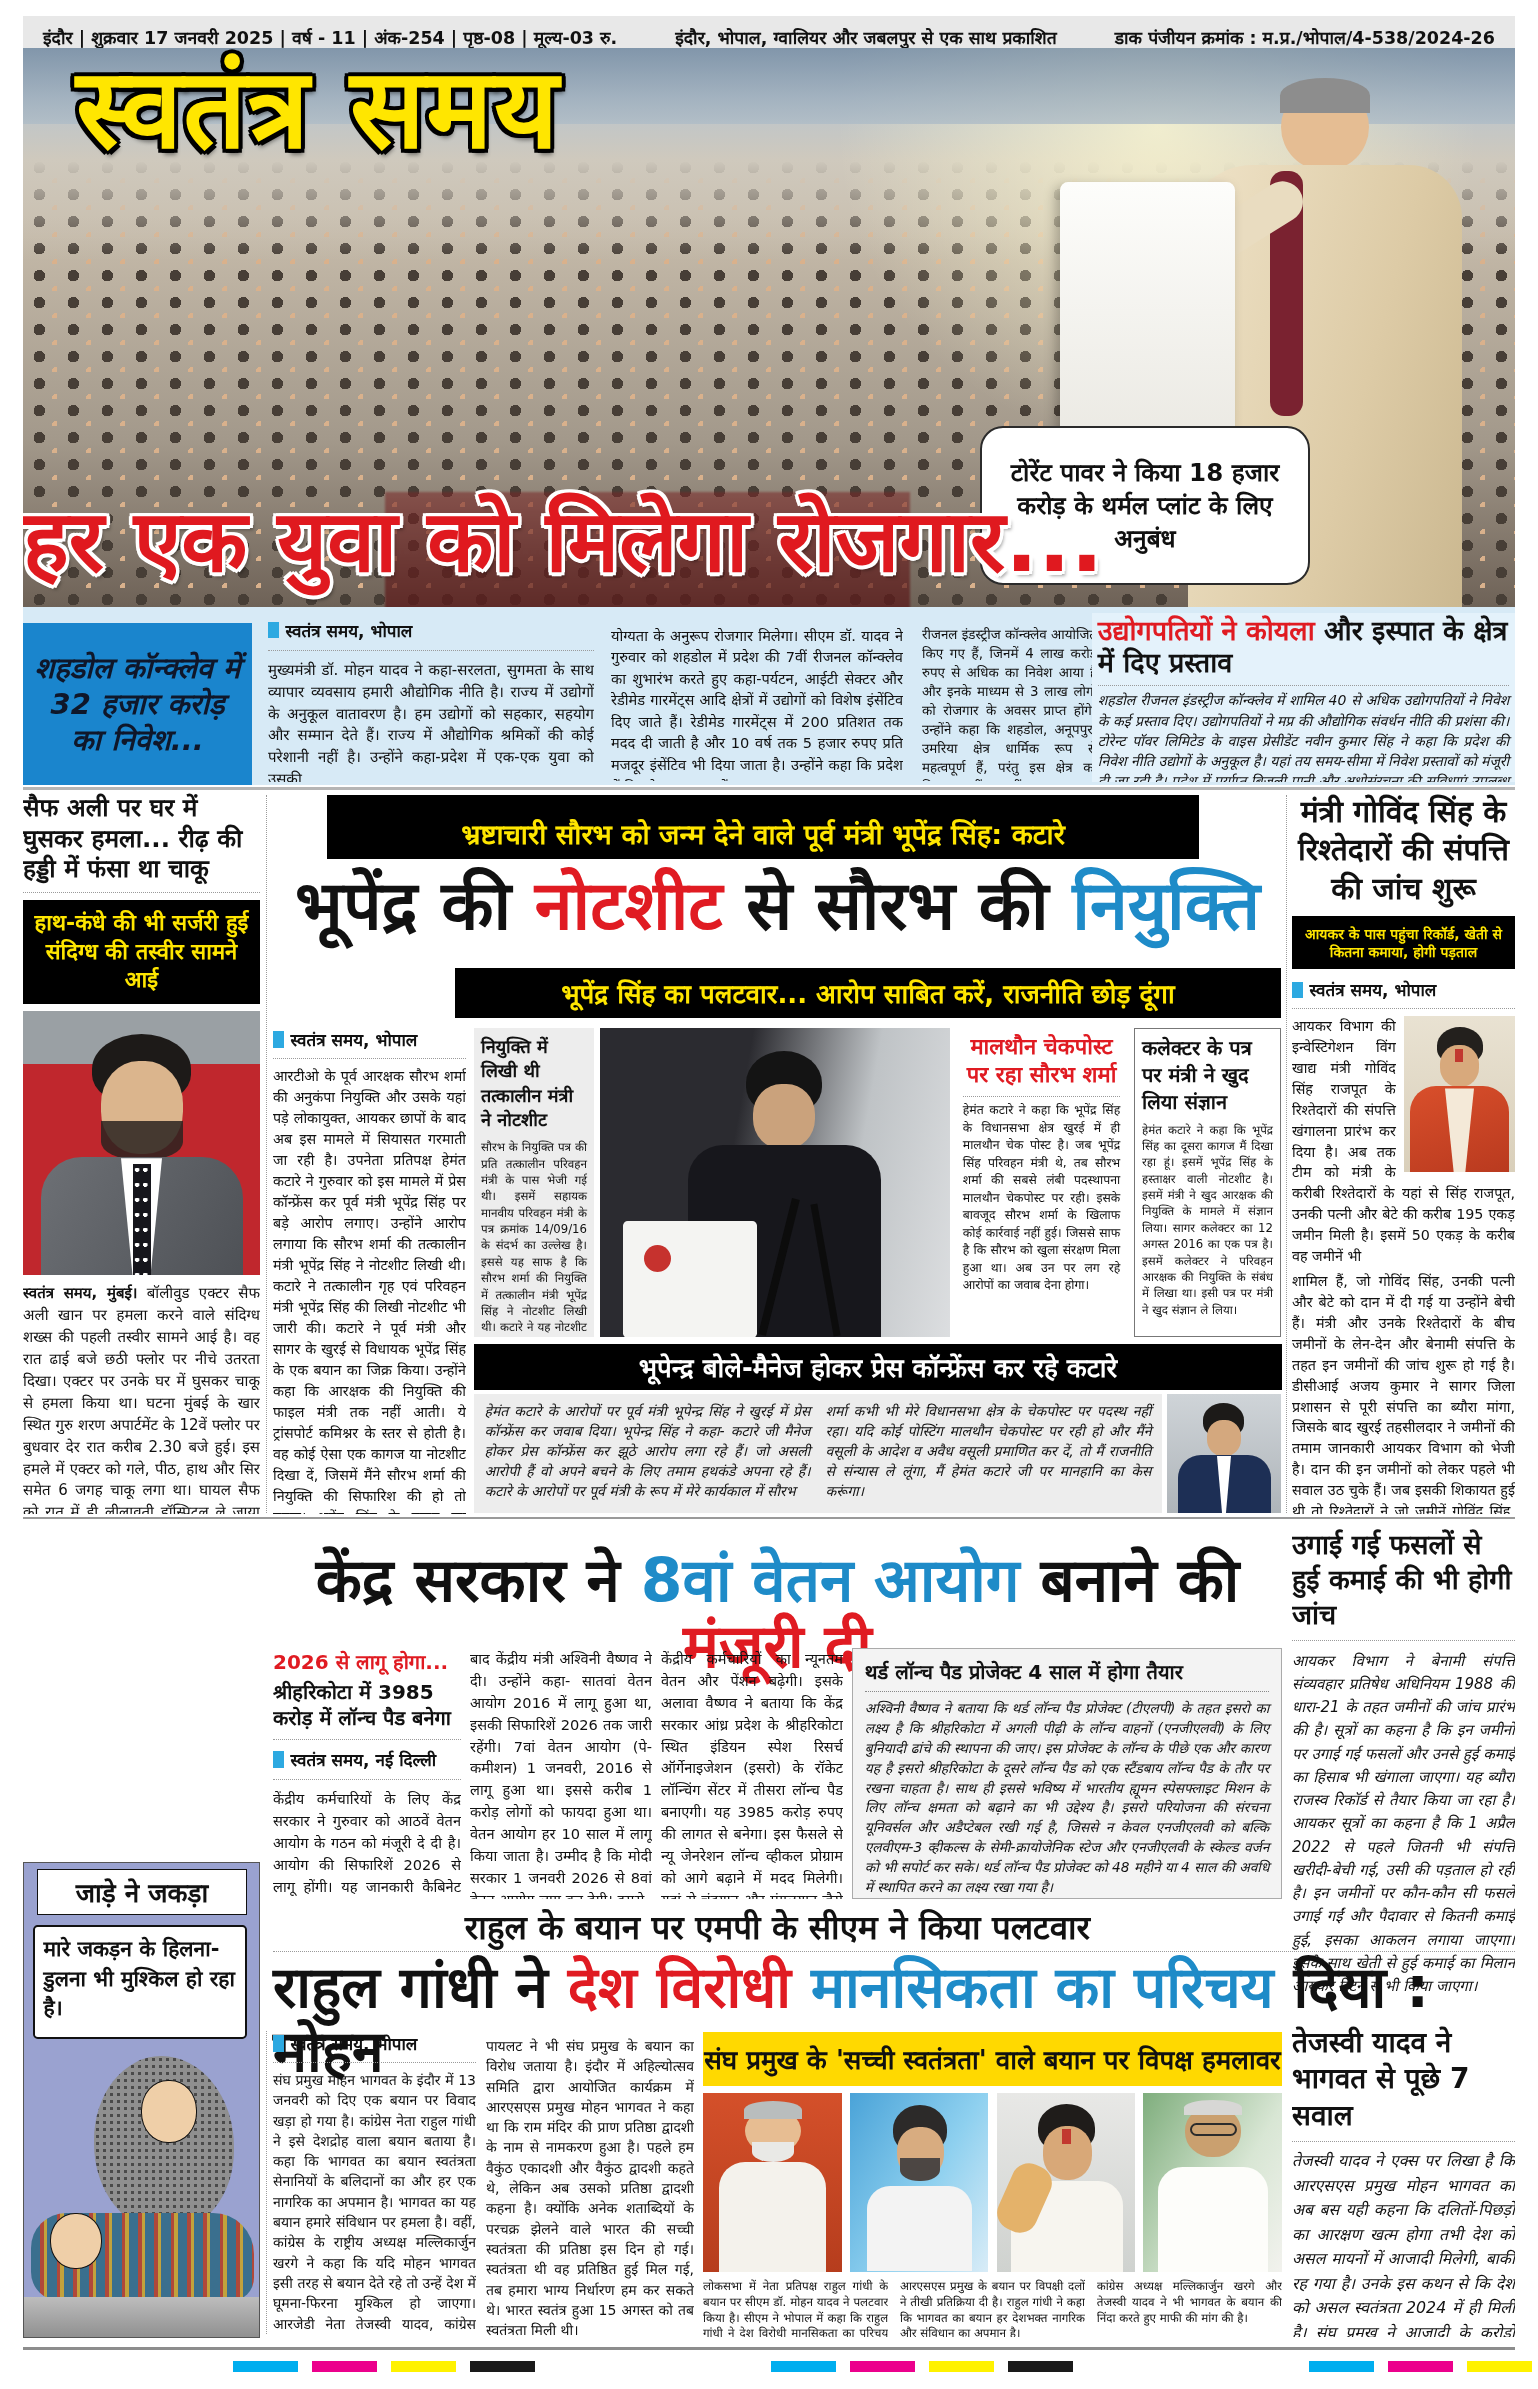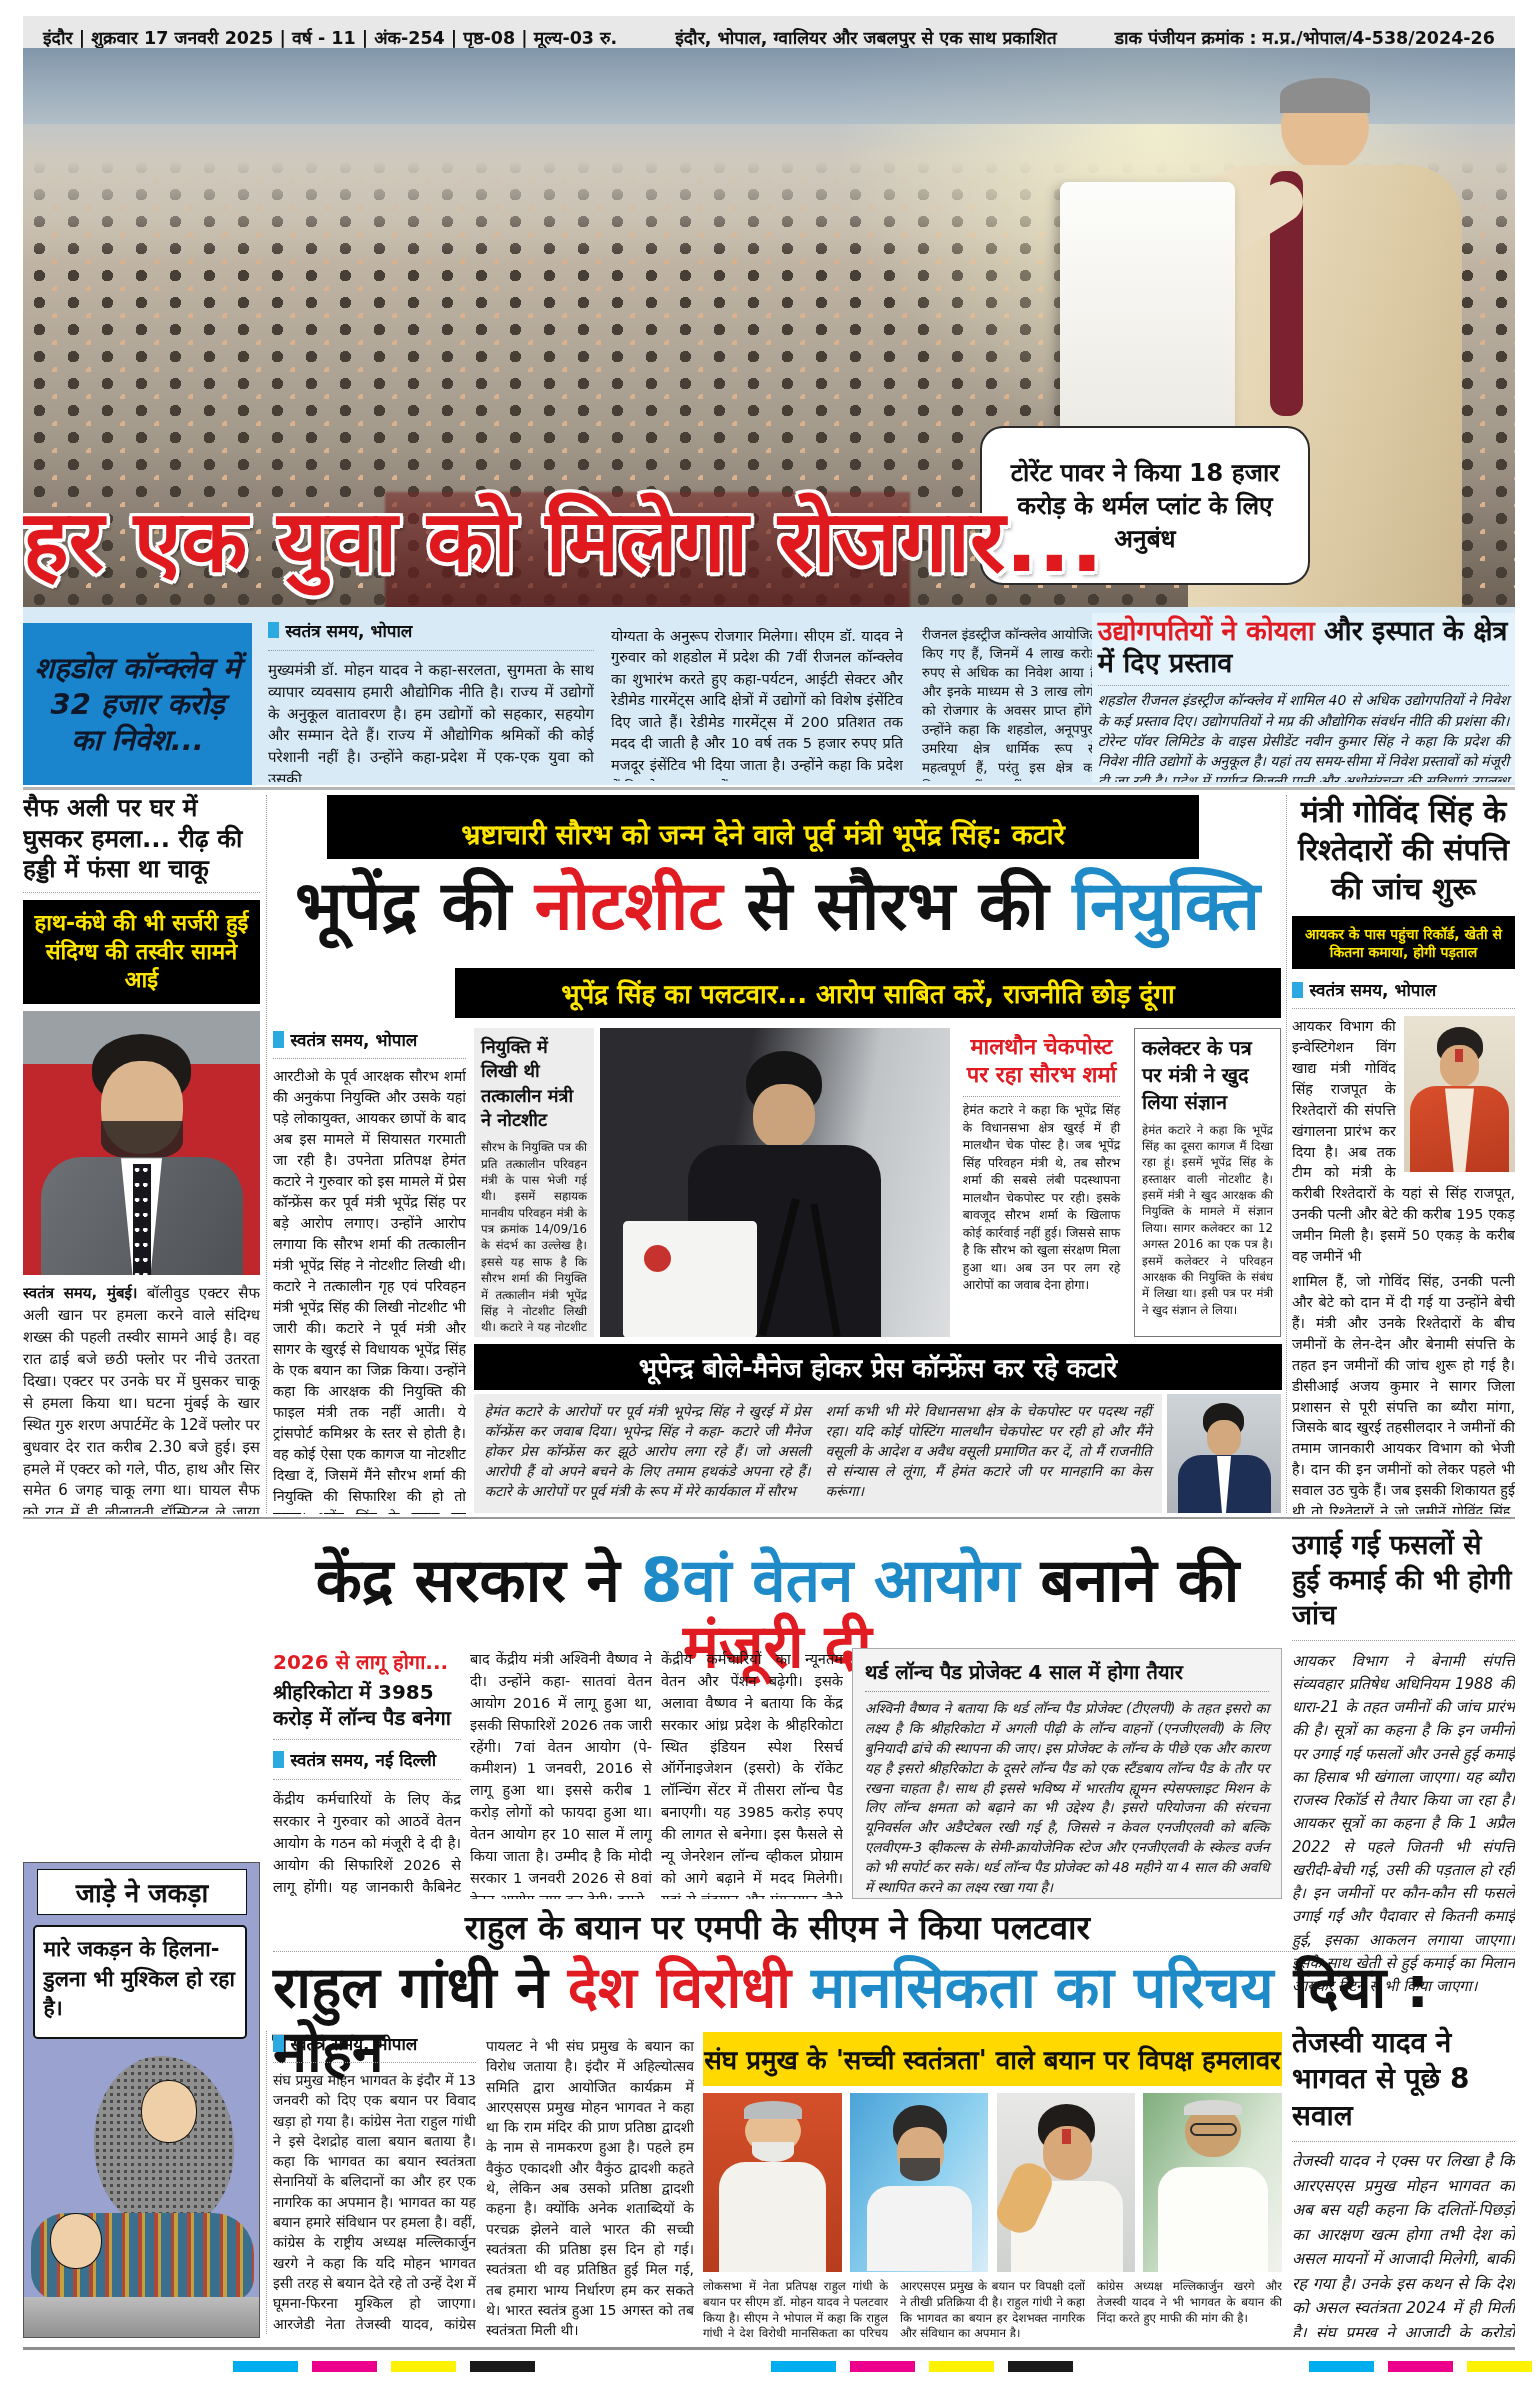--- a/index.html
+++ b/index.html
@@ -55,20 +55,21 @@
   <div class="ph-el" style="left:362px;top:444px;width:525px;height:117px;background:linear-gradient(180deg,rgba(122,38,38,.55),rgba(90,25,25,.75));filter:blur(1.2px);"></div>
   <div class="ph-el" style="right:35px;top:35px;width:327px;height:525px;">
     <div class="ph-el" style="left:128px;top:0;width:88px;height:88px;border-radius:50%;background:#e5bd93;"></div>
     <div class="ph-el" style="left:127px;top:-4.7px;width:90px;height:35px;border-radius:50% 50% 0 0;background:#8d8d8d;"></div>
     <div class="ph-el" style="left:35px;top:82px;width:274px;height:444px;border-radius:64px 53px 0 0;background:linear-gradient(105deg,#efe3c8,#ddcba6 60%,#cbb890);"></div>
     <div class="ph-el" style="left:117px;top:88px;width:33px;height:245px;background:#7a2230;border-radius:14px;"></div>
     <div class="ph-el" style="left:23px;top:123px;width:134px;height:41px;border-radius:23px;background:#e9dcc0;transform:rotate(-32deg);"></div>
   </div>
   <div class="ph-el" style="right:280px;top:134px;width:175px;height:303px;background:linear-gradient(180deg,#fdfdfb,#e8e6df);border-radius:8.2px;box-shadow:-4.7px 4.7px 11.7px rgba(0,0,0,.25);"></div>
 
+  <div class="abs masthead" style="left:53px;top:4.7px;">स्वतंत्र समय</div>
 
   <div class="abs ctr b" style="left:957px;top:378px;width:330px;height:159px;background:#fff;border:2.3px solid #2b2b2b;border-radius:23px;display:flex;align-items:center;justify-content:center;padding:5.8px 15px;box-sizing:border-box;">
     <span style="font-size:24.5px;line-height:1.35;">टोरेंट पावर ने किया 18 हजार करोड़ के थर्मल प्लांट के लिए अनुबंध</span>
   </div>
 
   <div class="abs redhead" style="left:0px;top:448px;width:1121px;">हर एक युवा को मिलेगा रोजगार...</div>
 </div>
 
 <div class="abs" style="left:23px;top:607px;width:1492px;height:178px;background:#d7eaf6;">
   <div class="abs ctr xb" style="left:0;top:16.3px;width:229px;height:162px;background:#1a85cd;display:flex;align-items:center;justify-content:center;padding:4.7px 8.2px;box-sizing:border-box;">
@@ -287,21 +288,21 @@
     <div class="ph-el" style="left:15px;top:74px;width:110px;height:105px;border-radius:24.5px 24.5px 0 0;background:#fdfdfa;"></div>
   </div>
 </div>
 <div class="abs" style="left:703px;top:2279px;width:579px;height:58px;display:flex;gap:11.7px;">
   <div class="cap jst ov" style="width:33%;">लोकसभा में नेता प्रतिपक्ष राहुल गांधी के बयान पर सीएम डॉ. मोहन यादव ने पलटवार किया है। सीएम ने भोपाल में कहा कि राहुल गांधी ने देश विरोधी मानसिकता का परिचय दिया है।</div>
   <div class="cap jst ov" style="width:33%;">आरएसएस प्रमुख के बयान पर विपक्षी दलों ने तीखी प्रतिक्रिया दी है। राहुल गांधी ने कहा कि भागवत का बयान हर देशभक्त नागरिक और संविधान का अपमान है।</div>
   <div class="cap jst ov" style="width:33%;">कांग्रेस अध्यक्ष मल्लिकार्जुन खरगे और तेजस्वी यादव ने भी भागवत के बयान की निंदा करते हुए माफी की मांग की है।</div>
 </div>
 
 <div class="abs ov" style="left:1292px;top:2025px;width:223px;height:312px;">
-  <div class="xb" style="font-size:28px;line-height:1.3;">तेजस्वी यादव ने भागवत से पूछे 8 सवाल</div>
+  <div class="xb" style="font-size:28px;line-height:1.3;">तेजस्वी यादव ने भागवत से पूछे 7 सवाल</div>
   <div class="dotsep" style="margin:7px 0;"></div>
   <div class="it jst" style="font-size:15.8px;line-height:1.55;">तेजस्वी यादव ने एक्स पर लिखा है कि आरएसएस प्रमुख मोहन भागवत का अब बस यही कहना कि दलितों-पिछड़ों का आरक्षण खत्म होगा तभी देश को असल मायनों में आजादी मिलेगी, बाकी रह गया है। उनके इस कथन से कि देश को असल स्वतंत्रता 2024 में ही मिली है। संघ प्रमुख ने आजादी के करोड़ों मतवालों, दीवाने देशभक्तों, असंख्य शहीदों एवं स्वतंत्रता सेनानियों का अपमान किया है। अपना सर्वोच्च योगदान नहीं कर इन्हीं में अपना माटी के संग्राम में अपने प्राण न्योछावर करने वालों का भी अपमान किया है।</div>
 </div>
 
 <div class="abs" style="left:23px;top:2347px;width:1492px;height:2.9px;background:#8d8d8d;"></div>
 <div class="abs" style="left:233px;top:2361px;width:1284px;height:10.5px;white-space:nowrap;">
   <span class="cmyk" style="background:#00aeef;"></span><span class="cmyk" style="background:#ec008c;"></span><span class="cmyk" style="background:#fff200;"></span><span class="cmyk" style="background:#1a1a1a;"></span>
   <span style="display:inline-block;width:216px;"></span>
   <span class="cmyk" style="background:#00aeef;"></span><span class="cmyk" style="background:#ec008c;"></span><span class="cmyk" style="background:#fff200;"></span><span class="cmyk" style="background:#1a1a1a;"></span>
   <span style="display:inline-block;width:216px;"></span>

